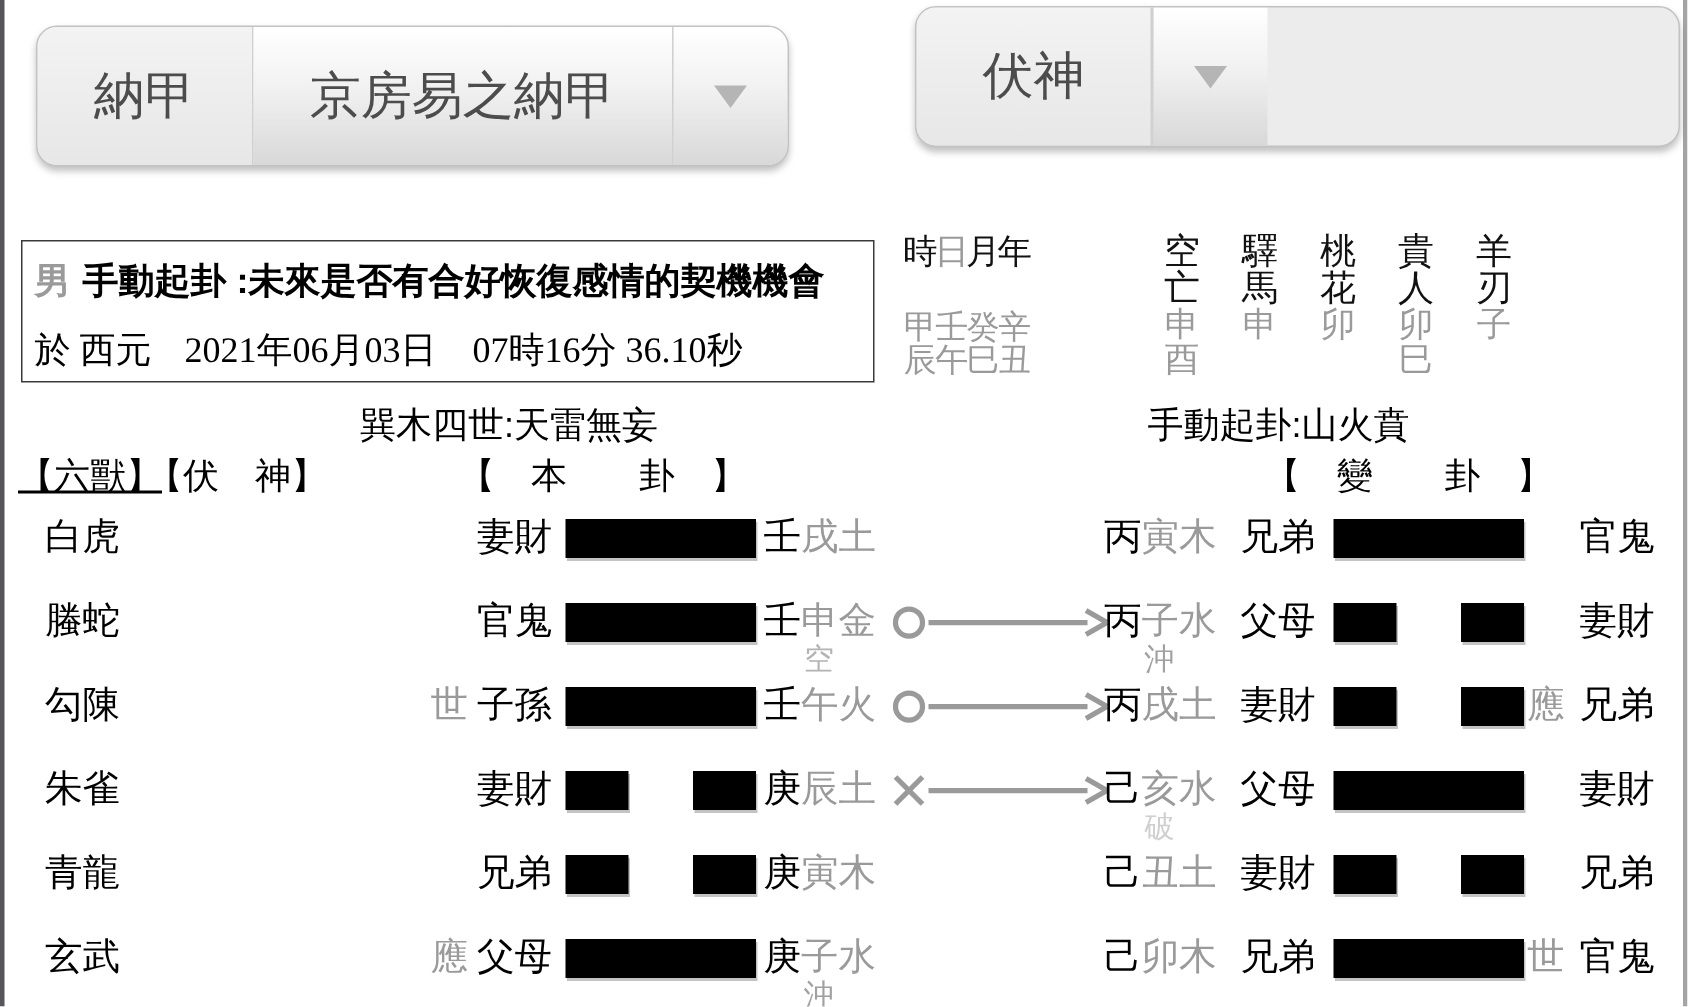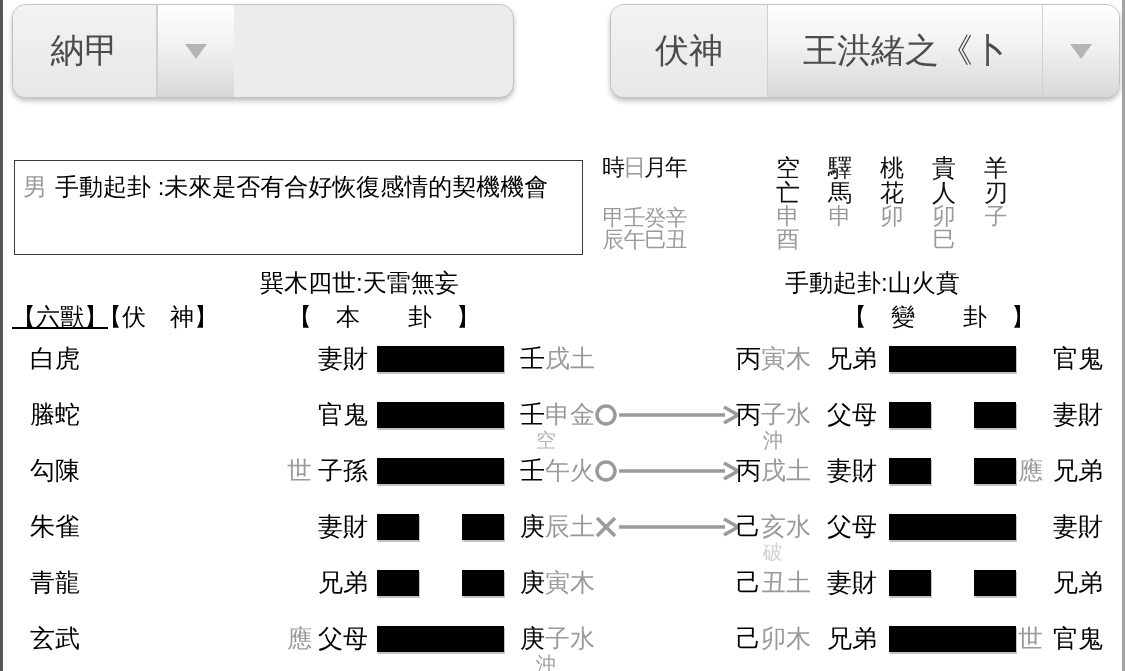--- a/index.html
+++ b/index.html
@@ -4,36 +4,36 @@
 <style>
   html,body{margin:0;padding:0;}
   body{width:1125px;height:671px;position:relative;overflow:hidden;background:#fff;
        font-family:"Liberation Sans","DejaVu Sans",sans-serif;color:#000;}
   .frame-left{position:absolute;left:0;top:0;width:3px;height:671px;background:#55555a;}
   .frame-right{position:absolute;right:0;top:0;width:3px;height:671px;background:#a4a4a4;}
 
   
   .btn-group{position:absolute;top:4px;height:92px;border:1px solid #c2c2c2;border-radius:14px;
              box-shadow:0 3px 5px rgba(0,0,0,.25);display:flex;overflow:hidden;background:#ececec;}
-  #najia-group{left:12px;width:500px;}
+  #najia-group{left:24px;width:500px;margin-top:13px;}
   #fushen-group{left:610px;width:508px;}
   .btn-label{background:linear-gradient(180deg,#f3f3f3,#e7e7e7);display:flex;align-items:center;
              justify-content:center;font-size:34px;color:#4c4c4c;border-right:1px solid #d0d0d0;}
   #najia-group .btn-label{width:143px;}
   #fushen-group .btn-label{width:156px;}
   .btn-value{background:linear-gradient(180deg,#ffffff 0%,#f1f1f1 45%,#d8d8d8 100%);display:flex;
              align-items:center;justify-content:center;font-size:34px;color:#4c4c4c;flex:1;cursor:pointer;}
   .btn-arrow{width:76px;background:linear-gradient(180deg,#ffffff 0%,#f1f1f1 45%,#d8d8d8 100%);
              border-left:1px solid #d0d0d0;display:flex;align-items:center;justify-content:center;cursor:pointer;}
   .tri{width:0;height:0;border-left:11px solid transparent;border-right:11px solid transparent;
        border-top:15px solid #b5b5b5;}
 
   
   .query-box{position:absolute;left:14px;top:160px;width:567px;height:93px;border:1px solid #3a3a3a;background:#fff;}
-  .qline1{position:absolute;left:8px;top:10px;font-size:24px;white-space:nowrap;}
+  .qline1{position:absolute;left:8px;top:10px;font-size:24px;white-space:nowrap;font-weight:bold;}
   .gender{color:#9a9a9a;margin-right:8px;}
   .qline2{position:absolute;left:8px;top:56px;font-size:24px;white-space:nowrap;
           font-family:"Liberation Serif","DejaVu Serif",serif;}
   .qline2 .sp1{margin-left:22px;} .qline2 .sp2{margin-left:24px;}
 
   
   #pillars{position:absolute;left:603px;top:155px;display:flex;}
   .pillar-col{width:21px;display:flex;flex-direction:column;align-items:center;}
   .pillar-head{font-size:23px;line-height:24px;color:#111;}
   .pillar-head.gray{color:#9a9a9a;}
@@ -41,33 +41,33 @@
   .pillar-branch{font-size:22px;line-height:22px;color:#9a9a9a;}
 
   
   #stars{position:absolute;left:762px;top:155px;display:flex;}
   .star-col{width:52px;display:flex;flex-direction:column;align-items:center;}
   .star-name{font-size:24px;line-height:25px;color:#111;}
   .star-val{font-size:23px;line-height:23px;color:#9a9a9a;}
   .star-col .star-val:first-of-type{margin-top:8px;}
 
   
-  .hex-title{position:absolute;top:267px;font-size:24px;white-space:nowrap;margin-left:20px;}
+  .hex-title{position:absolute;top:267px;font-size:24px;white-space:nowrap;}
   #main-title{left:240px;} #changed-title{left:765px;}
   .thead{position:absolute;top:301px;font-size:24px;white-space:nowrap;}
-  #h-liushou{left:12px;text-decoration:underline;} #h-fushen{left:98px;} #h-bengua{left:288px;} #h-biangua{left:843px;}
+  #h-liushou{left:12px;text-decoration:underline;} #h-fushen{left:98px;} #h-bengua{left:306px;} #h-biangua{left:843px;}
 
   
   #rows{position:absolute;left:0;top:330px;width:962px;}
   .hexrow{position:relative;height:56px;}
   .hexrow span{position:absolute;top:14px;font-size:25px;line-height:29px;white-space:nowrap;}
   .beast{left:30px;}
   .m1{left:287px;color:#9a9a9a;}
   .r1{left:318px;}
-  .gz1{left:520px;}
+  .gz1{left:509px;}
   .gz2{left:736px;}
   .r2{left:827px;}
   .m2{left:1018px;color:#9a9a9a;}
   .r3{left:1053px;}
   .stem{color:#000;} .branch,.elem{color:#9a9a9a;}
   .note{position:absolute;top:44px!important;font-size:20px!important;line-height:20px!important;}
   .n1{left:536px;} .n2{left:763px;}
   .bar{position:absolute;top:16px;width:127px;height:26px;}
   .b1{left:377px;} .b2{left:889px;}
   .yang{background:#000;box-shadow:1px 2px 0 rgba(145,145,145,.55);}
@@ -76,36 +76,39 @@
   .arrow-wrap{position:absolute;left:594px;top:14px;width:148px;height:30px;}
 </style>
 </head>
 <body>
 
 <div class="frame-left"></div>
 <div class="frame-right"></div>
 
 <div class="btn-group" id="najia-group">
   <div class="btn-label">納甲</div>
+  <div class="btn-value">京房易之納甲</div>
   <div class="btn-arrow">
     <div class="tri"></div>
   </div>
 </div>
 
 <div class="btn-group" id="fushen-group">
   <div class="btn-label">伏神</div>
-  <div class="btn-value">王洪緒之《卜</div>
   <div class="btn-arrow">
     <div class="tri"></div>
   </div>
 </div>
 
 <div class="query-box">
   <div class="qline1">
     <span class="gender">男</span><span>手動起卦 :未來是否有合好恢復感情的契機機會</span>
+  </div>
+  <div class="qline2">
+    <span>於 西元</span><span class="sp1">2021年06月03日</span><span class="sp2">07時16分 36.10秒</span>
   </div>
 </div>
 
 <div id="pillars">
     <div class="pillar-col">
       <div class="pillar-head">時</div>
       <div class="pillar-stem">甲</div>
       <div class="pillar-branch">辰</div>
     </div>
     <div class="pillar-col">

